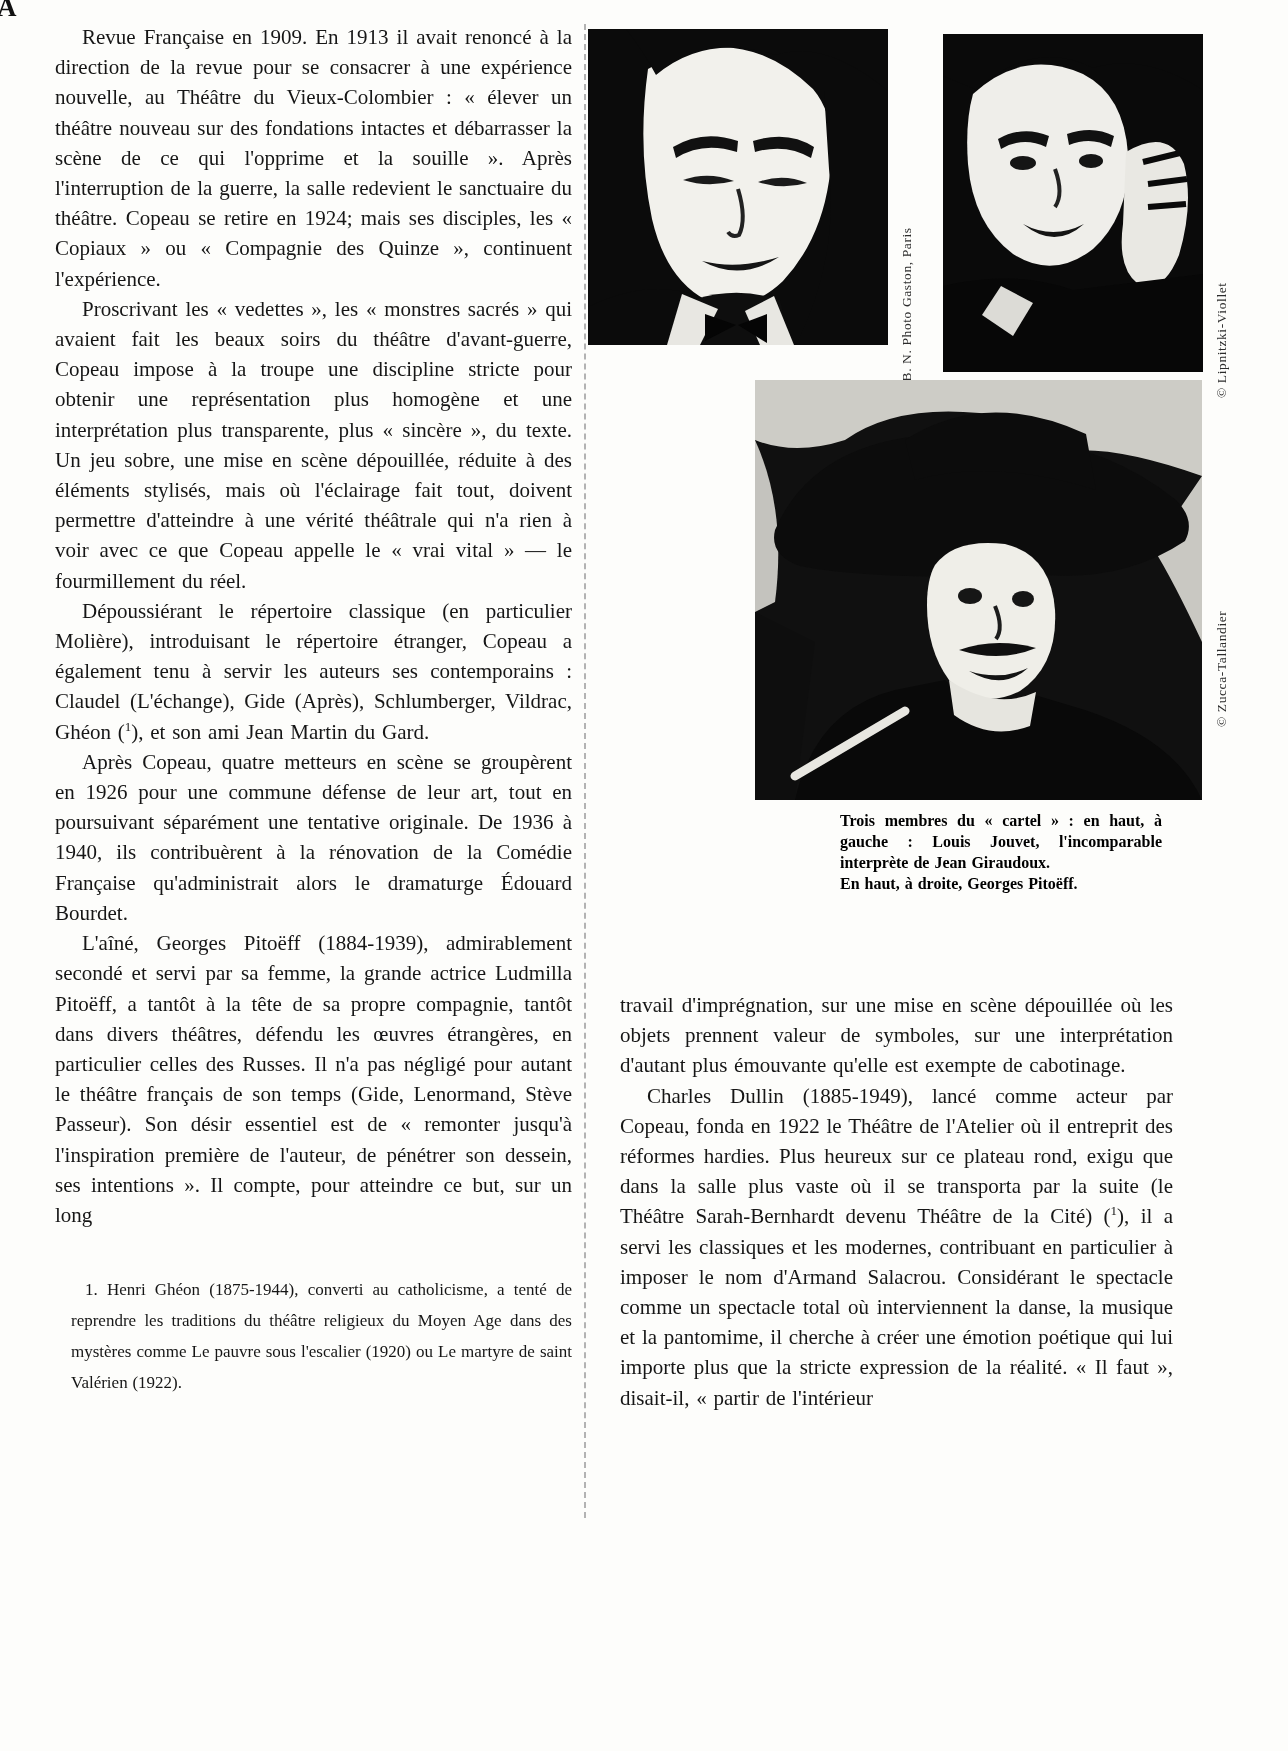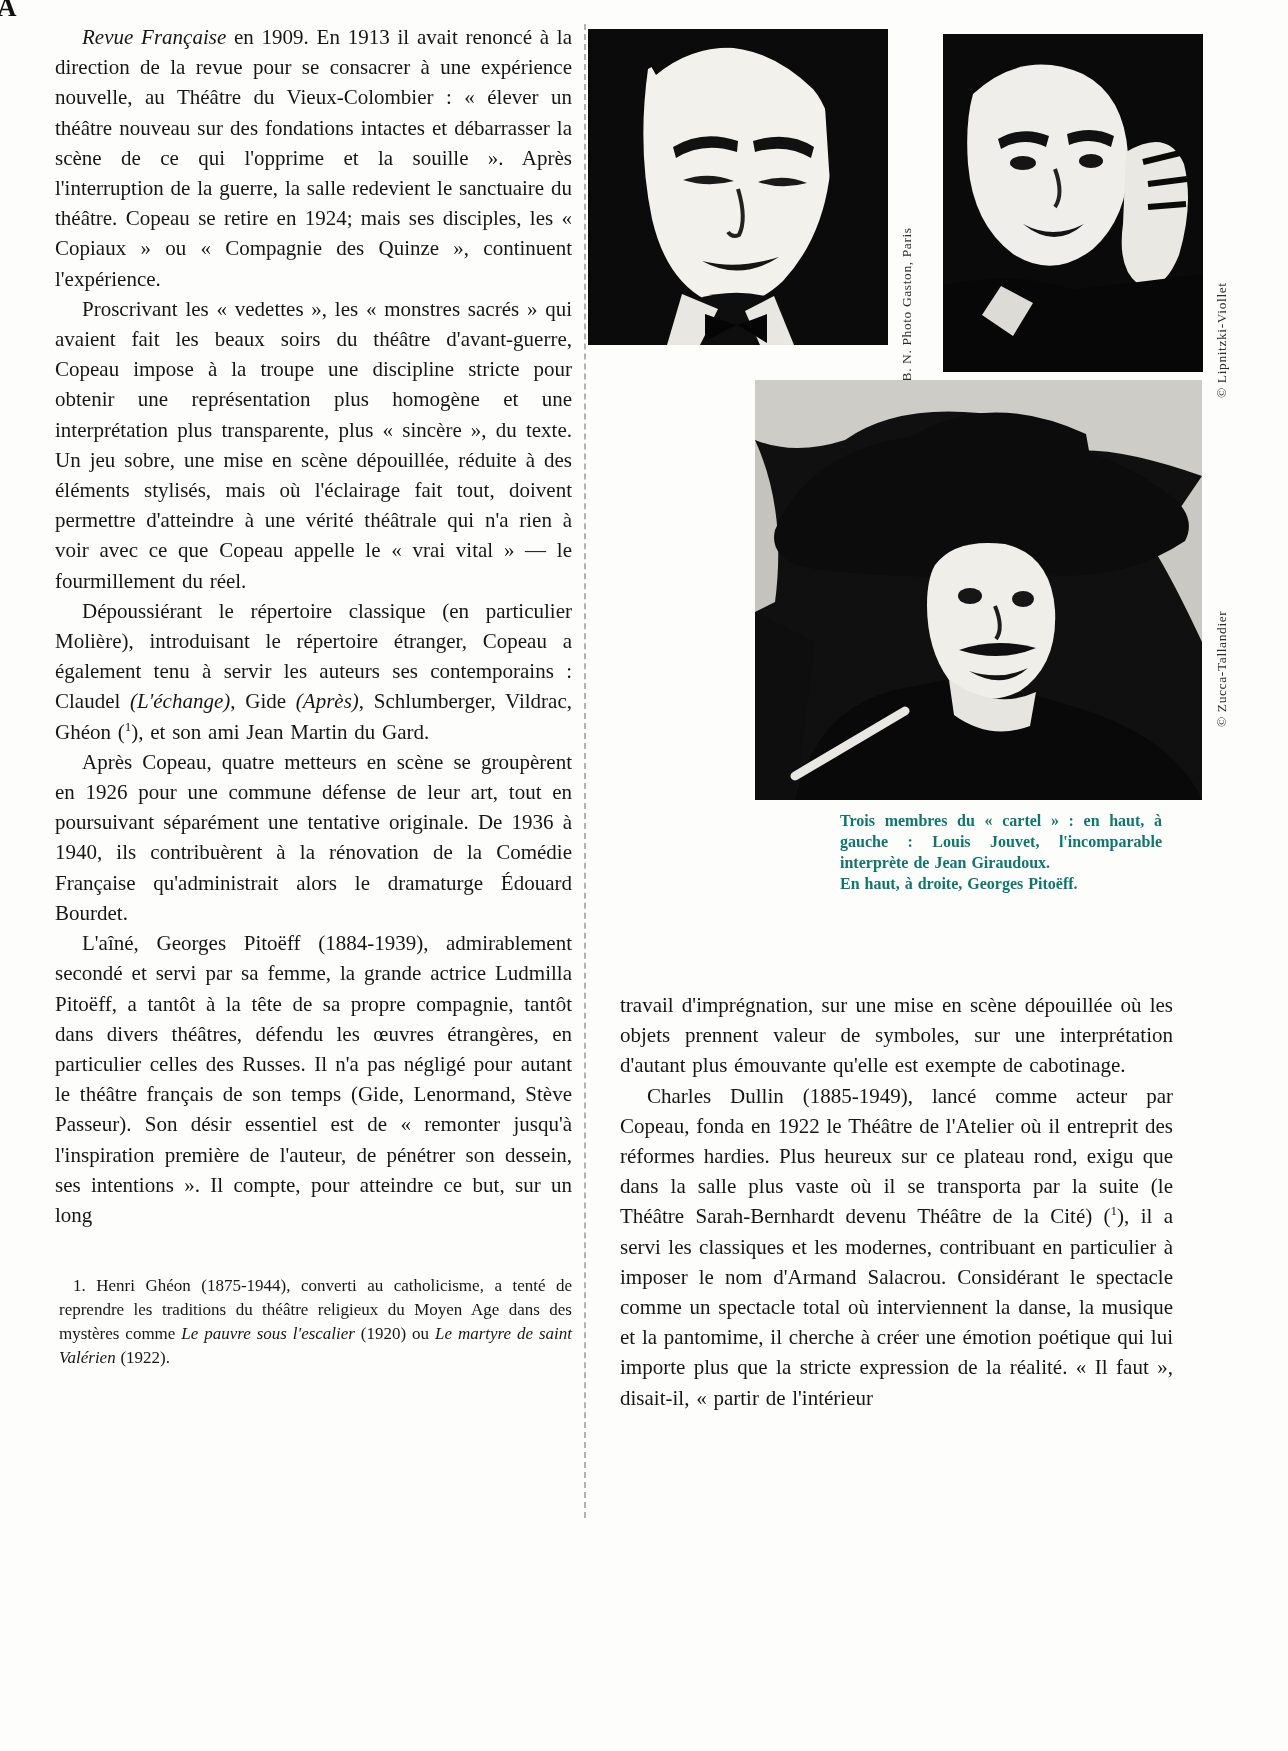--- a/index.html
+++ b/index.html
@@ -9,37 +9,37 @@
     font-family:"Liberation Serif", serif;
     overflow:hidden;
   }
   .corner-mark{position:absolute;left:-3px;top:-8px;font-size:27px;font-weight:bold;color:#111;}
   .col-divider{position:absolute;left:584px;top:24px;height:1494px;width:0;border-left:2px dashed #9b9b9b;opacity:.75;}
   .left-col{position:absolute;left:55px;top:22px;width:517px;}
   .right-col{position:absolute;left:620px;top:990px;width:553px;}
   p.body{font-size:21px;line-height:30.2px;text-align:justify;text-indent:27px;margin:0;word-spacing:1.5px;}
   .right-col p.noindent{text-indent:0;}
   .section-heading{font-size:23.5px;font-style:italic;font-weight:normal;margin:50px 0 28px 0;letter-spacing:.6px;word-spacing:6px;}
-  p.footnote{font-size:17px;line-height:24px;text-align:justify;margin:44px 0 0 4px;text-indent:14px;word-spacing:.5px;}
+  p.footnote{font-size:17px;line-height:31px;text-align:justify;margin:44px 0 0 16px;text-indent:14px;word-spacing:.5px;}
   .right-col p.footnote{margin-top:50px;text-indent:27px;font-size:17.5px;}
-  .i{font-style:italic;}
+  .i{}
   sup{font-size:.62em;line-height:0;}
   .photo{position:absolute;margin:0;background:#0b0b0b;}
   .photo svg{display:block;width:100%;height:100%;}
   .photo1{left:588px;top:29px;width:300px;height:316px;}
   .photo2{left:943px;top:34px;width:260px;height:338px;}
   .photo3{left:755px;top:380px;width:447px;height:420px;}
   .vcredit{
     position:absolute;font-family:"Liberation Serif", serif;font-size:13.5px;color:#2b2b2b;
     transform:rotate(-90deg);transform-origin:0 0;white-space:nowrap;letter-spacing:.6px;
   }
   .credit1{left:899px;top:392px;}
   .credit2{left:1214px;top:398px;}
   .credit3{left:1214px;top:727px;}
-  .caption{position:absolute;left:840px;top:810px;width:322px;font-weight:bold;font-size:16px;line-height:21px;color:#0f766e;}
+  .caption{position:absolute;left:840px;top:810px;width:322px;font-weight:bold;font-size:16px;line-height:21px;color:#000000;}
   .caption p{margin:0;text-align:justify;word-spacing:1px;}
 </style>
 </head>
 <body>
 
 <div class="page">
 
   <div class="corner-mark">A</div>
   <div class="col-divider"></div>
 

